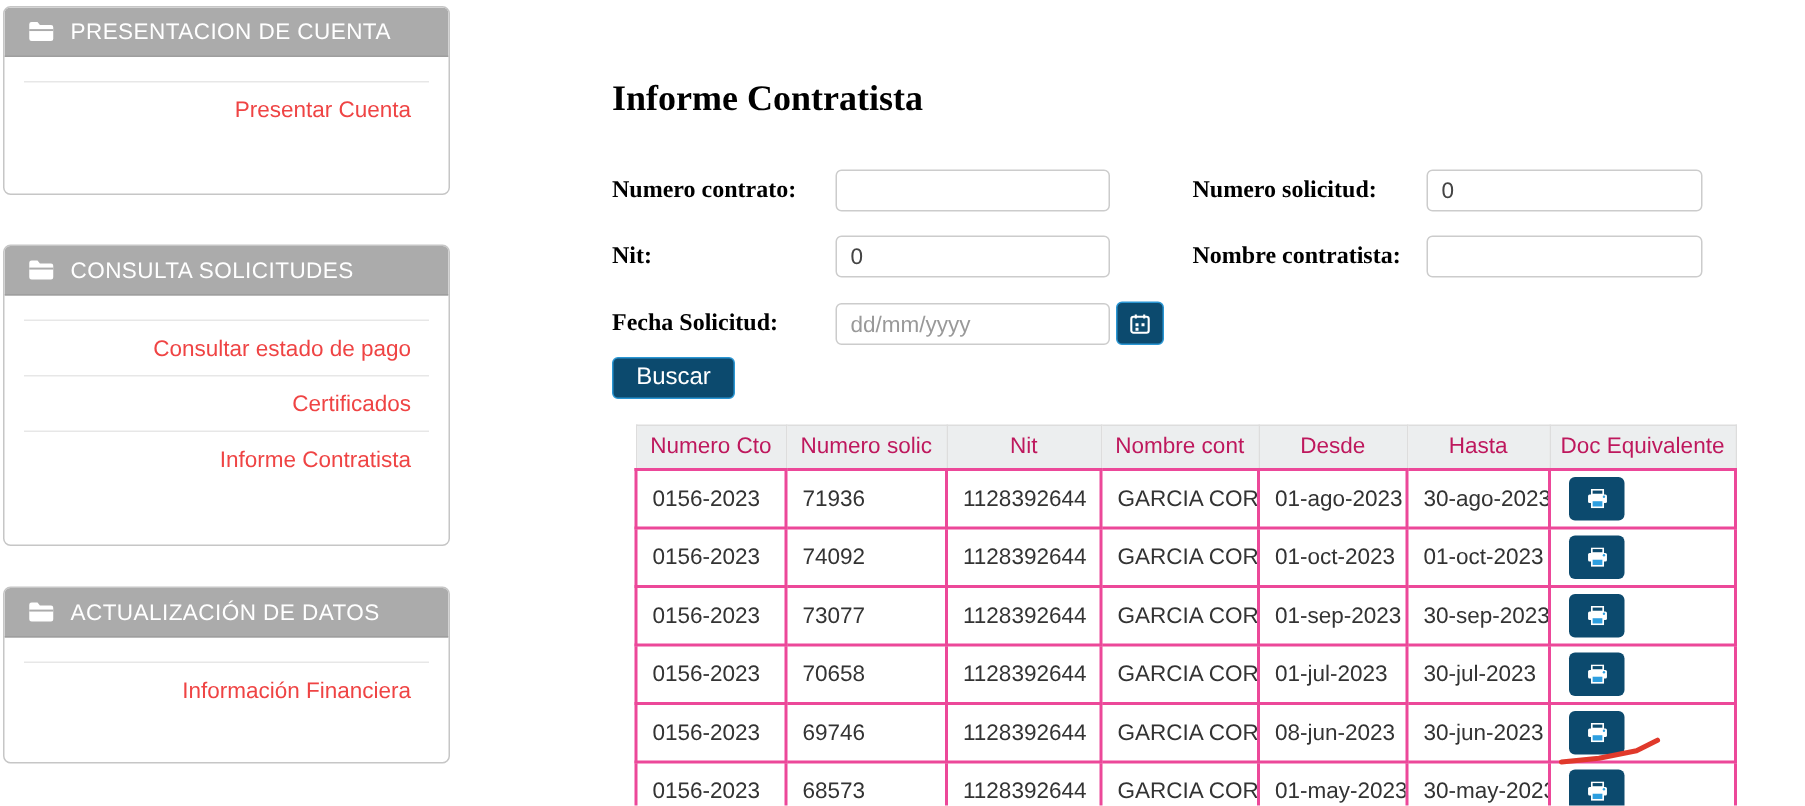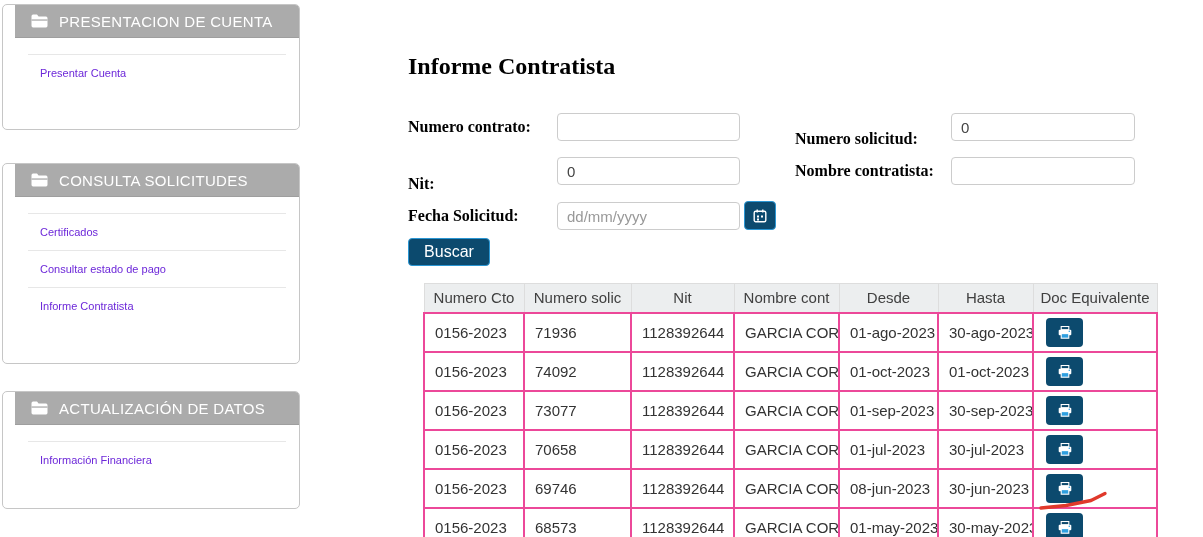--- a/index.html
+++ b/index.html
@@ -7,37 +7,36 @@
   body {
     position:relative; overflow:hidden; background:#fff;
     font-family:"Liberation Sans", sans-serif;
   }
 
   
   #sidebar { position:absolute; left:2px; top:4px; width:298px; }
   .panel {
     background:#fff; border:1px solid #c6c6c6; border-radius:5px;
     overflow:hidden;
-    padding-left:12px;
   }
   .panel-0 { margin-bottom:33px; }
   .panel-1 { margin-bottom:27px; }
   .panel-header {
     background:#ababab; height:33px; display:flex; align-items:center;
     padding:0 12px 0 16px; color:#fff; font-size:15px; letter-spacing:.3px;
     border-bottom:1px solid #9e9e9e;
   }
   .panel-header .folder { display:inline-flex; margin-right:11px; }
   .panel-list { list-style:none; padding:16px 0 38px; }
   .panel-1 .panel-list { padding-bottom:39px; }
   .panel-2 .panel-list { padding-bottom:30px; }
   .sidebar-item {
     margin:0 13px; border-top:1px solid #e7e7e7;
-    padding:10px 12px 9px; font-size:11px; color:#6d28d9;
-    line-height:17px; cursor:pointer; white-space:nowrap; overflow:hidden;
+    padding:10px 12px 9px; font-size:15px; color:#ef4444;
+    line-height:17px; cursor:pointer; white-space:nowrap; overflow:hidden;text-align:right;
   }
 
   
   .page-title {
     position:absolute; left:408px; top:53px;
     font-family:"Liberation Serif", serif; font-weight:bold; font-size:24px; color:#000;
   }
   .form-label {
     position:absolute; font-family:"Liberation Serif", serif; font-weight:bold;
     font-size:16px; color:#000; line-height:20px; white-space:nowrap;
@@ -57,21 +56,21 @@
   .cal-btn { position:absolute; left:744px; top:201px; width:32px; height:29px; }
   .buscar-btn {
     position:absolute; left:408px; top:238px; width:82px; height:28px;
     font-family:"Liberation Sans", sans-serif; font-size:16px;
   }
 
   
   .table-wrap { position:absolute; left:423px; top:283px; }
   table { border-collapse:collapse; table-layout:fixed; width:733px; }
   th {
-    background:#eceeef; color:#404040; font-weight:normal; font-size:15px;
+    background:#eceeef; color:#be185d; font-weight:normal; font-size:15px;
     border:1px solid #ddd; padding:5px 6px; text-align:center;
     white-space:nowrap; overflow:hidden; height:29px;
   }
   td {
     background:#fff; color:#333; font-size:15px;
     border:2px solid #ec4899; padding:0 10px; height:39px;
     white-space:nowrap; overflow:hidden;
   }
   td.action-cell { padding:0 0 0 12px; }
   .print-btn { width:37px; height:29px; border:none; }
@@ -101,22 +100,22 @@
       <div class="panel-header">
         <span class="folder">
           <svg width="17" height="14" viewBox="0 0 17 14">
             <path d="M0.5 2.2 Q0.5 0.6 2.1 0.6 L6 0.6 L7.6 2.6 L15 2.6 Q16.5 2.6 16.5 4.2 L16.5 11.8 Q16.5 13.4 15 13.4 L2.1 13.4 Q0.5 13.4 0.5 11.8 Z" fill="#fff"></path>
             <rect x="0.5" y="5.4" width="16" height="1.3" fill="#ababab"></rect>
           </svg>
         </span>
         <span>CONSULTA SOLICITUDES</span>
       </div>
       <ul class="panel-list">
+        <li class="sidebar-item">Consultar estado de pago</li>
         <li class="sidebar-item">Certificados</li>
-        <li class="sidebar-item">Consultar estado de pago</li>
         <li class="sidebar-item">Informe Contratista</li>
       </ul>
     </section>
     <section class="panel panel-2">
       <div class="panel-header">
         <span class="folder">
           <svg width="17" height="14" viewBox="0 0 17 14">
             <path d="M0.5 2.2 Q0.5 0.6 2.1 0.6 L6 0.6 L7.6 2.6 L15 2.6 Q16.5 2.6 16.5 4.2 L16.5 11.8 Q16.5 13.4 15 13.4 L2.1 13.4 Q0.5 13.4 0.5 11.8 Z" fill="#fff"></path>
             <rect x="0.5" y="5.4" width="16" height="1.3" fill="#ababab"></rect>
           </svg>
@@ -127,24 +126,24 @@
         <li class="sidebar-item">Información Financiera</li>
       </ul>
     </section>
   </aside>
 
 <h1 class="page-title">Informe Contratista</h1>
 
 <label class="form-label" style="left:408px; top:117px;">Numero contrato:</label>
 <input class="text-input" style="left: 557px; top: 113px;" value="">
 
-<label class="form-label" style="left:795px; top:129px;">Numero solicitud:</label>
+<label class="form-label" style="left:795px; top:117px;">Numero solicitud:</label>
 <input class="text-input" style="left: 951px; top: 113px; width: 184px;" value="0">
 
-<label class="form-label" style="left:408px; top:161px;margin-top:13px;">Nit:</label>
+<label class="form-label" style="left:408px; top:161px;">Nit:</label>
 <input class="text-input" style="left: 557px; top: 157px;" value="0">
 
 <label class="form-label" style="left:795px; top:161px;text-align:right;">Nombre contratista:</label>
 <input class="text-input" style="left: 951px; top: 157px; width: 184px;" value="">
 
 <label class="form-label" style="left:408px; top:206px;">Fecha Solicitud:</label>
 <input class="text-input" style="left: 557px; top: 202px;" placeholder="dd/mm/yyyy">
 <button class="btn-blue cal-btn">
   <span style="display:inline-flex;">
     <svg width="14" height="14" viewBox="0 0 14 14">

